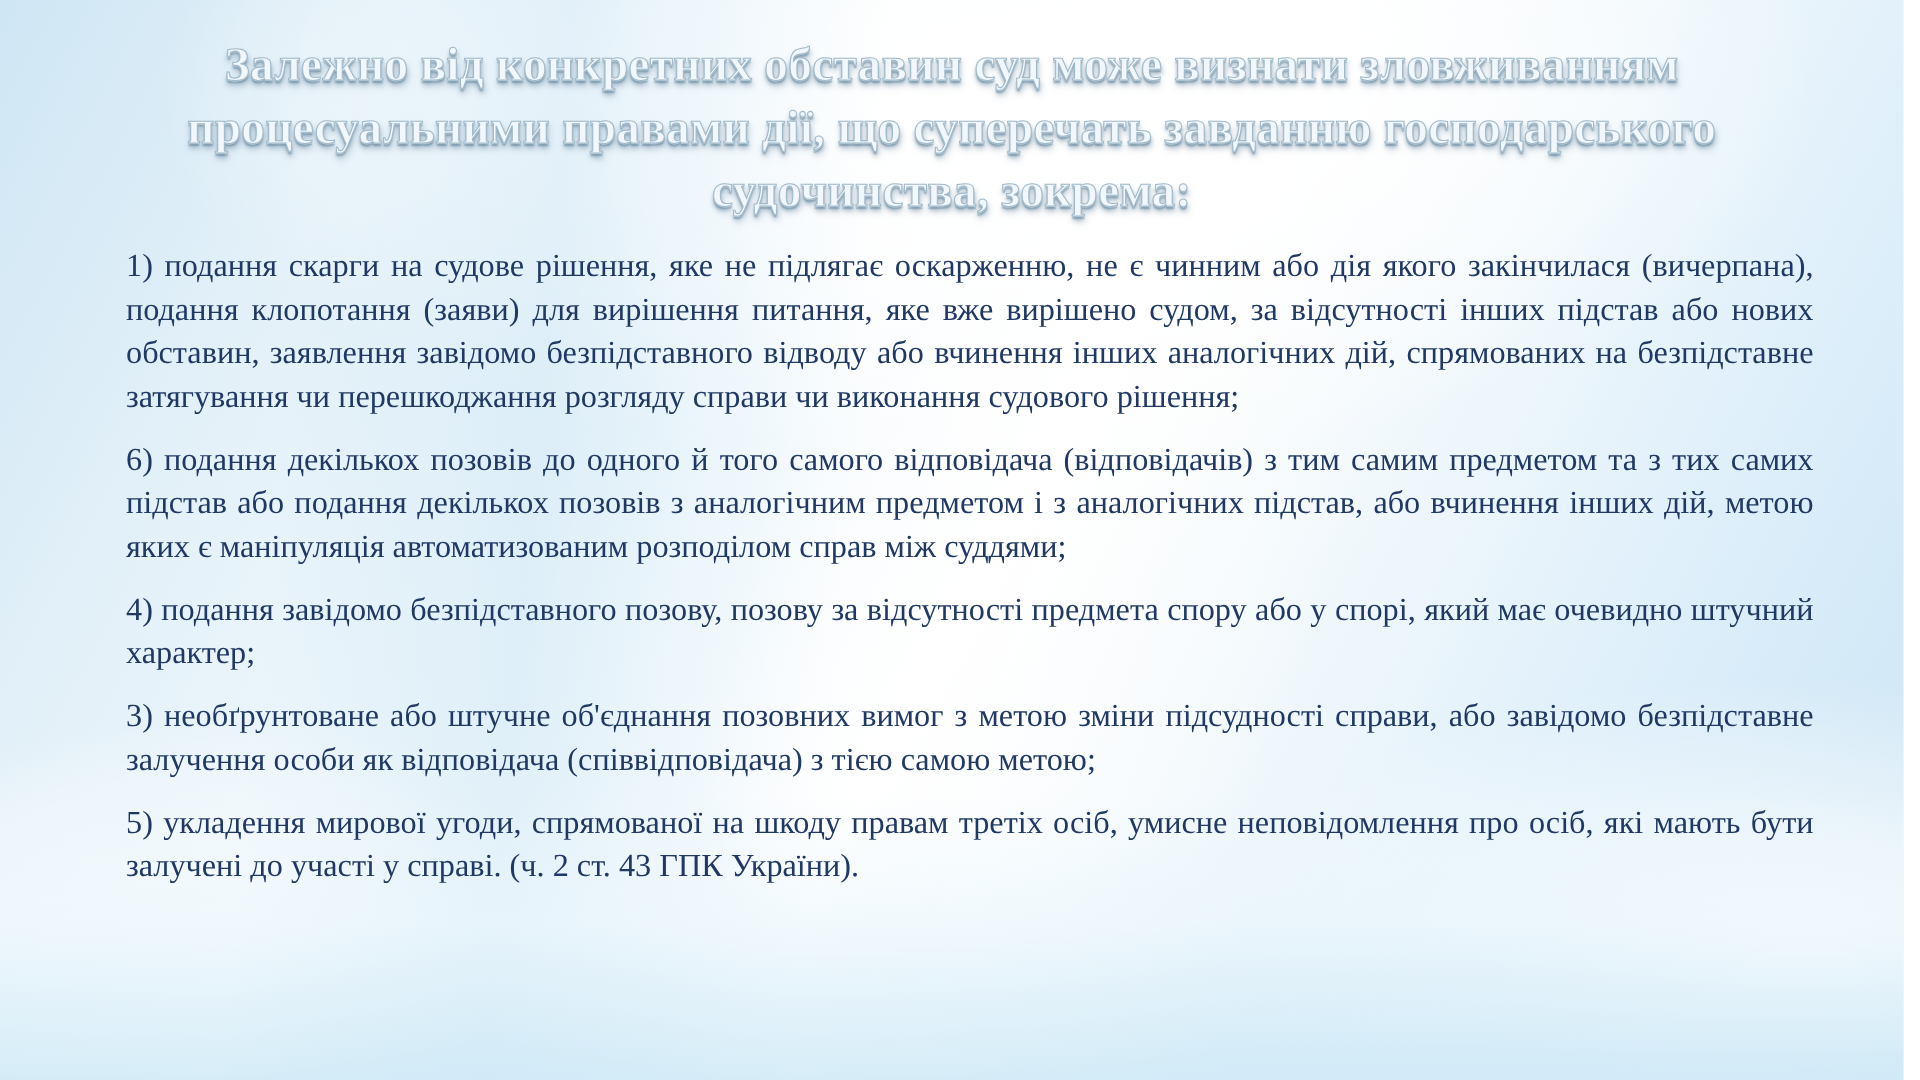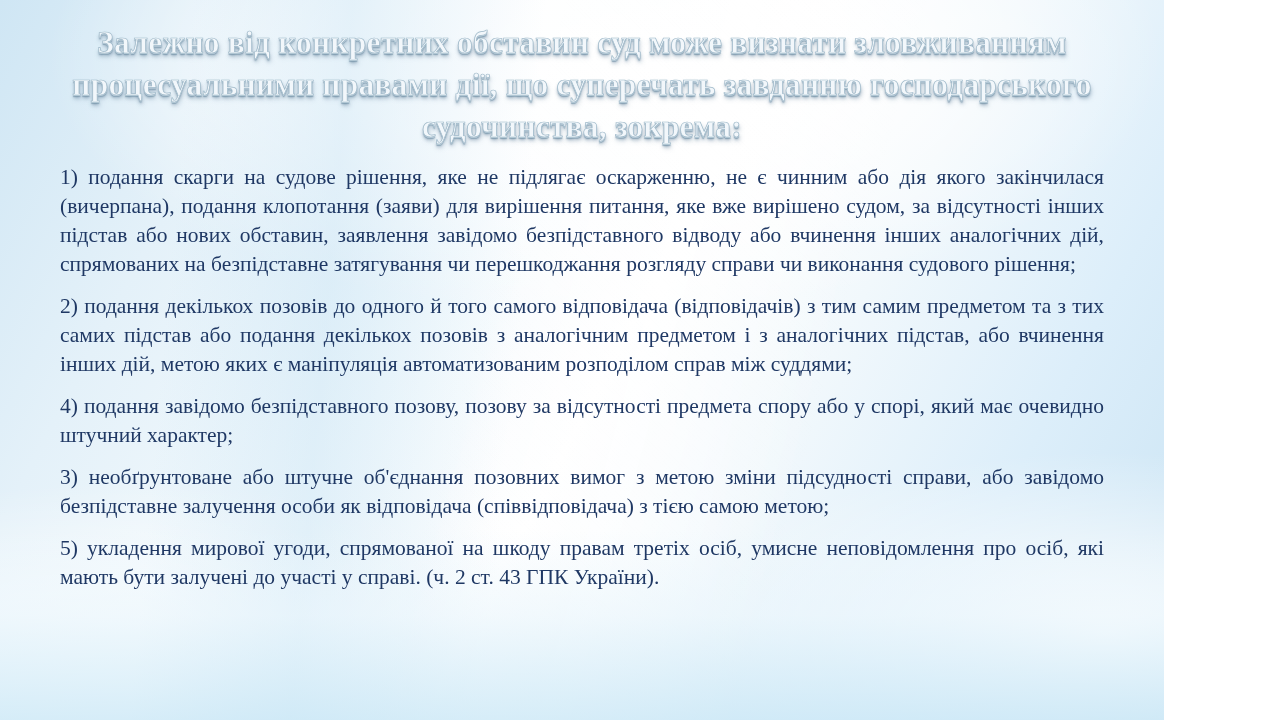--- a/index.html
+++ b/index.html
@@ -8,21 +8,21 @@
   }
   body {
     width: 1280px;
     height: 720px;
     overflow: hidden;
     font-family: "Liberation Serif", serif;
   }
 
   .slide {
     position: relative;
-    width: 1164px;
+    width: 1269px;
     height: 720px;
     box-sizing: border-box;
     background:
       radial-gradient(ellipse 900px 420px at 52% 8%, #ffffff 0%, rgba(255,255,255,0.85) 28%, rgba(255,255,255,0) 62%),
       radial-gradient(ellipse 700px 300px at 12% 96%, #ffffff 0%, rgba(255,255,255,0.6) 35%, rgba(255,255,255,0) 70%),
       radial-gradient(ellipse 600px 260px at 95% 88%, #ffffff 0%, rgba(255,255,255,0.5) 35%, rgba(255,255,255,0) 70%),
       linear-gradient(118deg, #cfe6f4 0%, #e4f1f9 18%, #f4fafd 38%, #ffffff 52%, #f1f8fc 66%, #dceefa 82%, #c9e3f3 100%);
     overflow: hidden;
   }
 
@@ -67,21 +67,21 @@
     color: #f2f7fb;
     -webkit-text-stroke: 0.7px #9fb9c9;
     text-shadow:
       0 1px 0 #b9ccd9,
       0 2px 1px rgba(120,150,170,0.75),
       0 3px 3px rgba(110,140,165,0.5),
       1px 4px 5px rgba(100,130,155,0.35);
   }
 
   .body-block {
-    padding: 14px 60px 0 60px;
+    padding: 14px 60px 0 84px;
   }
 
   .para {
     margin: 0 0 13px 0;
     font-family: "Liberation Serif", serif;
     font-size: 21.5px;
     line-height: 1.35;
     color: #1f3864;
     text-align: justify;
     text-justify: inter-word;
@@ -93,20 +93,20 @@
 </head>
 <body>
 
 <div class="slide">
   <div class="content">
 
     <h1 class="slide-title">Залежно від конкретних обставин суд може визнати зловживанням процесуальними правами дії, що суперечать завданню господарського судочинства, зокрема:</h1>
 
     <div class="body-block">
       <p class="para">1) подання скарги на судове рішення, яке не підлягає оскарженню, не є чинним або дія якого закінчилася (вичерпана), подання клопотання (заяви) для вирішення питання, яке вже вирішено судом, за відсутності інших підстав або нових обставин, заявлення завідомо безпідставного відводу або вчинення інших аналогічних дій, спрямованих на безпідставне затягування чи перешкоджання розгляду справи чи виконання судового рішення;</p>
-      <p class="para">2) подання декількох позовів до одного й того самого відповідача (відповідачів) з тим самим предметом та з тих самих підстав або подання декількох позовів з аналогічним предметом і з аналогічних підстав, або вчинення інших дій, метою яких є маніпуляція автоматизованим розподілом справ між суддями;</p>
+      <p class="para">6) подання декількох позовів до одного й того самого відповідача (відповідачів) з тим самим предметом та з тих самих підстав або подання декількох позовів з аналогічним предметом і з аналогічних підстав, або вчинення інших дій, метою яких є маніпуляція автоматизованим розподілом справ між суддями;</p>
       <p class="para">4) подання завідомо безпідставного позову, позову за відсутності предмета спору або у спорі, який має очевидно штучний характер;</p>
       <p class="para">3) необґрунтоване або штучне об'єднання позовних вимог з метою зміни підсудності справи, або завідомо безпідставне залучення особи як відповідача (співвідповідача) з тією самою метою;</p>
       <p class="para">5) укладення мирової угоди, спрямованої на шкоду правам третіх осіб, умисне неповідомлення про осіб, які мають бути залучені до участі у справі. (ч. 2 ст. 43 ГПК України).</p>
     </div>
 
   </div>
 </div>
 
 </body></html>

